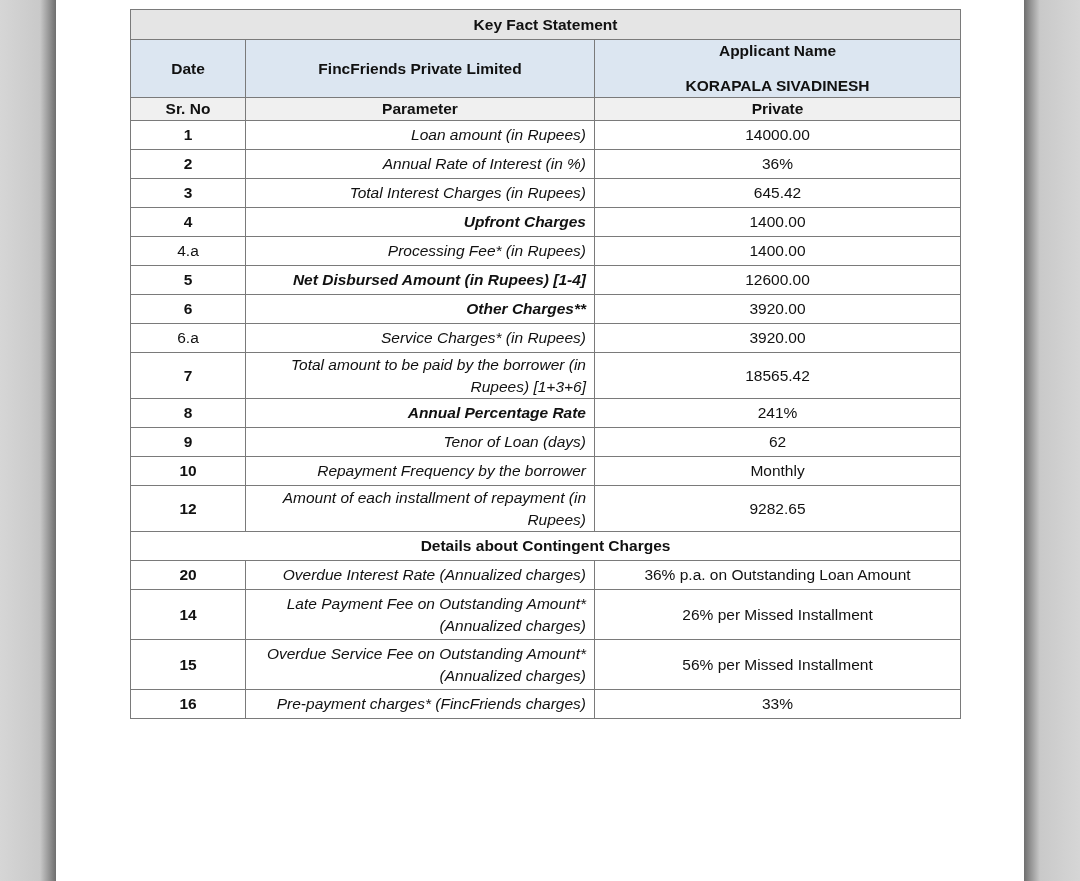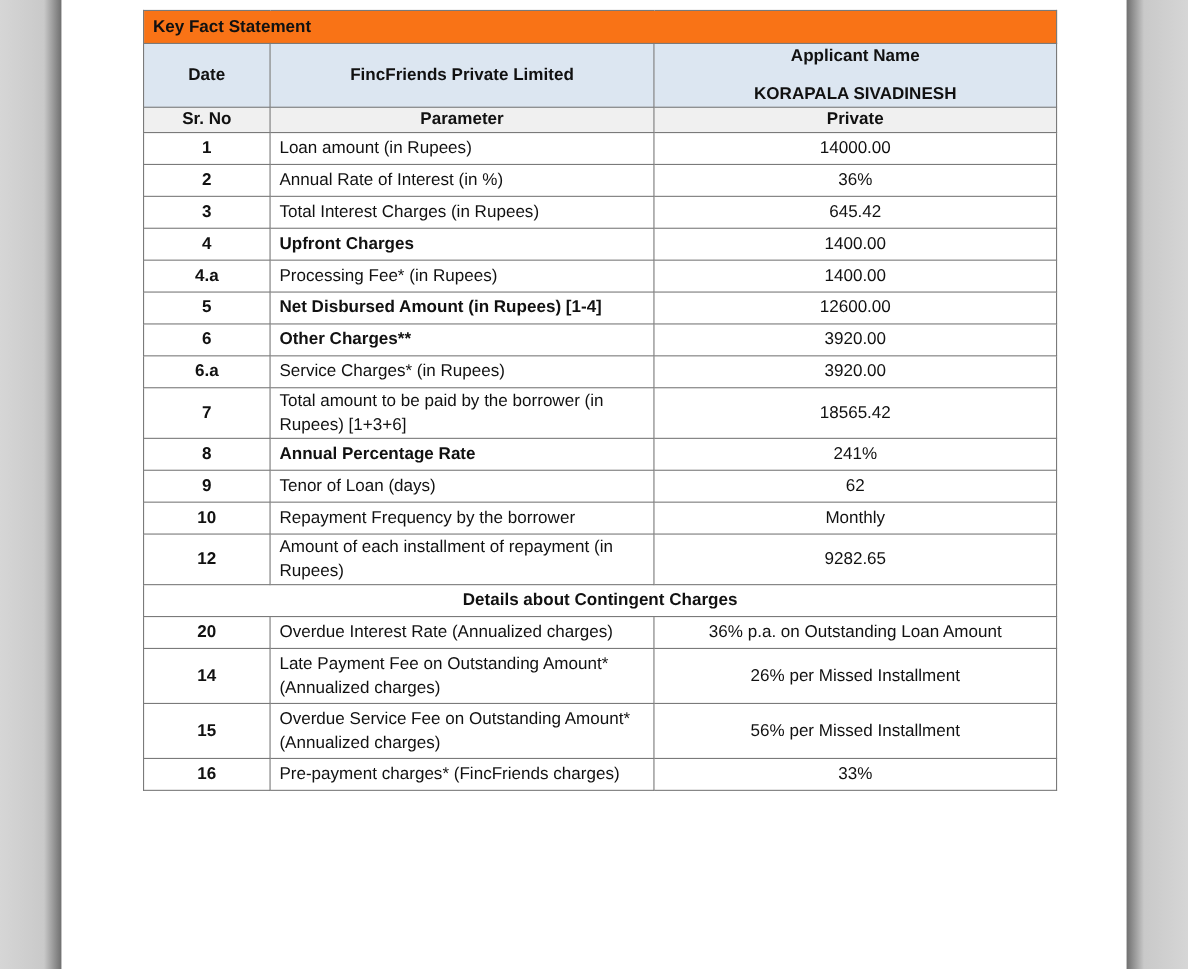--- a/index.html
+++ b/index.html
@@ -25,30 +25,30 @@
     }
     table.kfs td {
       border: 1px solid #7a7a7a;
       padding: 0 8px;
       line-height: 22px;
       vertical-align: middle;
     }
     col.c1 { width: 115px; }
     col.c2 { width: 349px; }
     col.c3 { width: 366px; }
-    .title-row td { background: #f97316; font-weight: bold; height: 29px; }
+    .title-row td { background: #e5e5e5; text-align: center; font-weight: bold; height: 29px; }
     .head-row td { background: #dce6f1; text-align: center; font-weight: bold; height: 53px; }
     .sub-row td { background: #f0f0f0; text-align: center; font-weight: bold; height: 22px; }
     .sec-row td { text-align: center; font-weight: bold; height: 28px; }
     tr.r td { height: 28px; }
     tr.r2 td { height: 45px; }
     tr.r3 td { height: 49px; }
     td.sr { text-align: center; font-weight: bold; }
-    td.sr.lite { font-weight: bold; }
-    td.param { text-align: left; }
+    td.sr.lite { font-weight: normal; }
+    td.param { text-align: right; font-style: italic; }
     td.param.b { font-weight: bold; }
     td.val { text-align: center; }
   </style>
 </head>
 <body>
 
 <div class="bg-left"></div>
 <div class="bg-right"></div>
 
 <div class="page">

